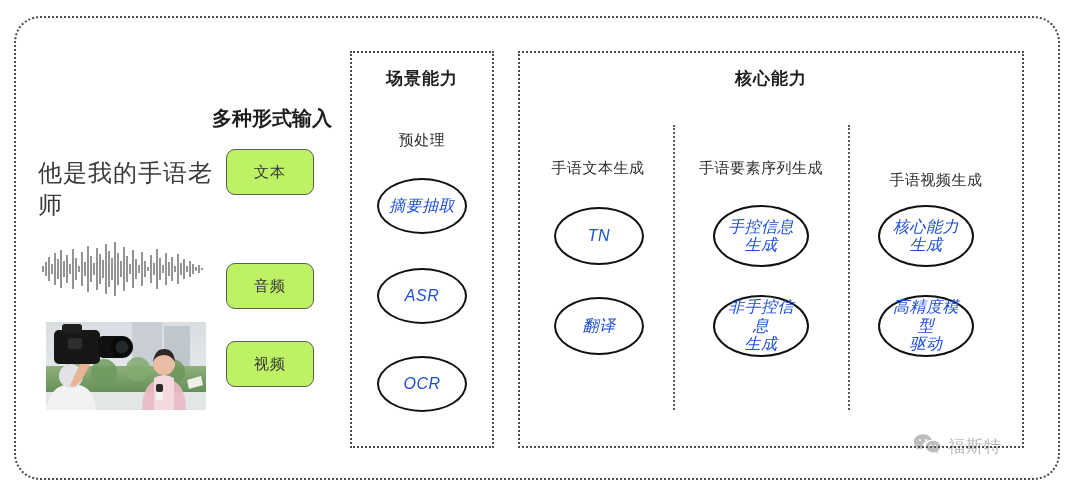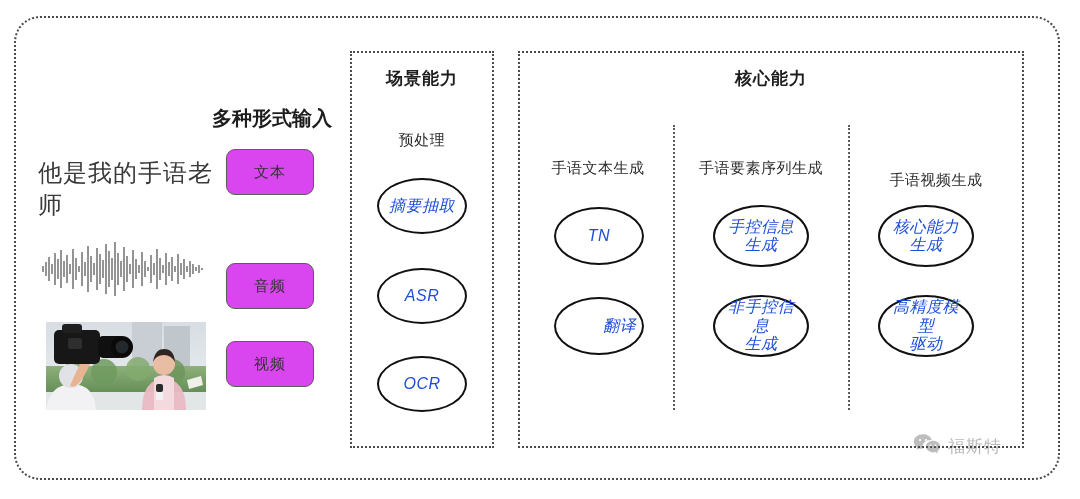--- a/index.html
+++ b/index.html
@@ -86,21 +86,21 @@
     color: #3a3a3a;
     letter-spacing: 1px;
   }
 
   .input-chip {
     position: absolute;
     width: 88px;
     height: 46px;
     border: 1.6px solid #5c5c5c;
     border-radius: 9px;
-    background: #d946ef;
+    background: #bef264;
     display: flex;
     align-items: center;
     justify-content: center;
     font-size: 15px;
     color: #333333;
     letter-spacing: 1px;
     box-sizing: border-box;
   }
   #chip-text  { left: 226px; top: 149px; }
   #chip-audio { left: 226px; top: 263px; }
@@ -159,21 +159,21 @@
   }
   .node .node-text { display: block; padding: 0 6px; white-space: pre-line; }
 
   
   #node-zhaiyao { left: 377px; top: 178px;  width: 90px; height: 56px; }
   #node-asr     { left: 377px; top: 268px;  width: 90px; height: 56px; }
   #node-ocr     { left: 377px; top: 356px;  width: 90px; height: 56px; }
 
   
   #node-tn      { left: 554px; top: 207px;  width: 90px; height: 58px; }
-  #node-fanyi   { left: 554px; top: 297px;  width: 90px; height: 58px; justify-content: flex-end; }
+  #node-fanyi   { left: 554px; top: 297px;  width: 90px; height: 58px; }
 
   
   #node-shoukong    { left: 713px; top: 205px; width: 96px; height: 62px; justify-content: center; }
   #node-feishoukong { left: 713px; top: 295px; width: 96px; height: 62px; }
 
   
   #node-chaoxieshi { left: 878px; top: 205px; width: 96px; height: 62px; }
   #node-gaojingdu  { left: 878px; top: 295px; width: 96px; height: 62px; }
 
   

